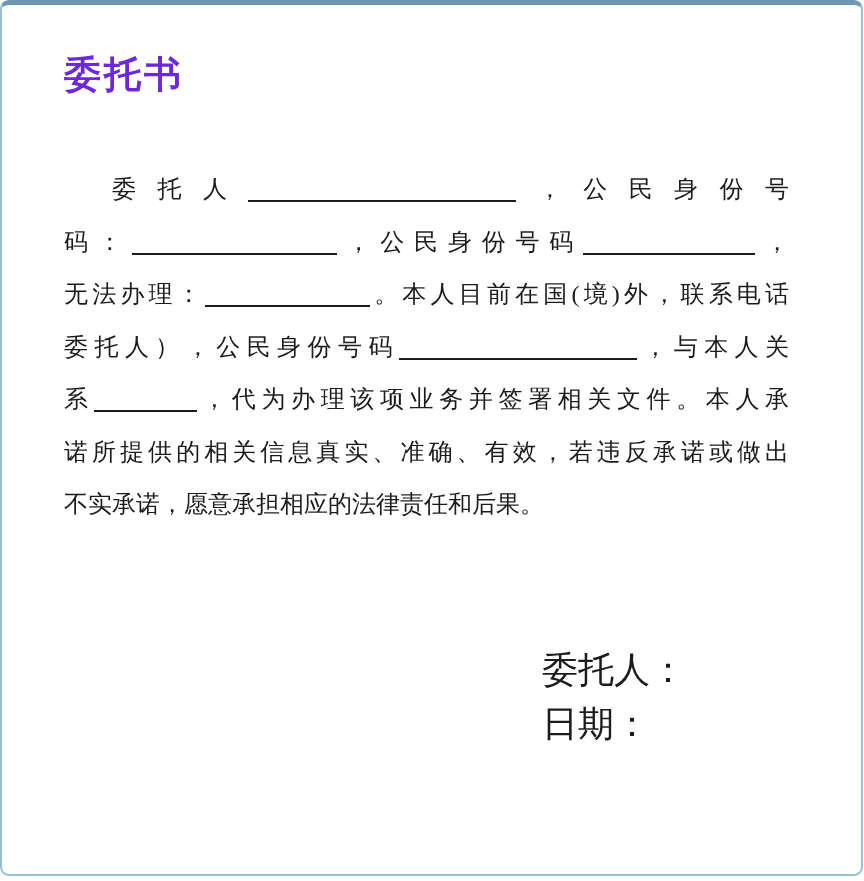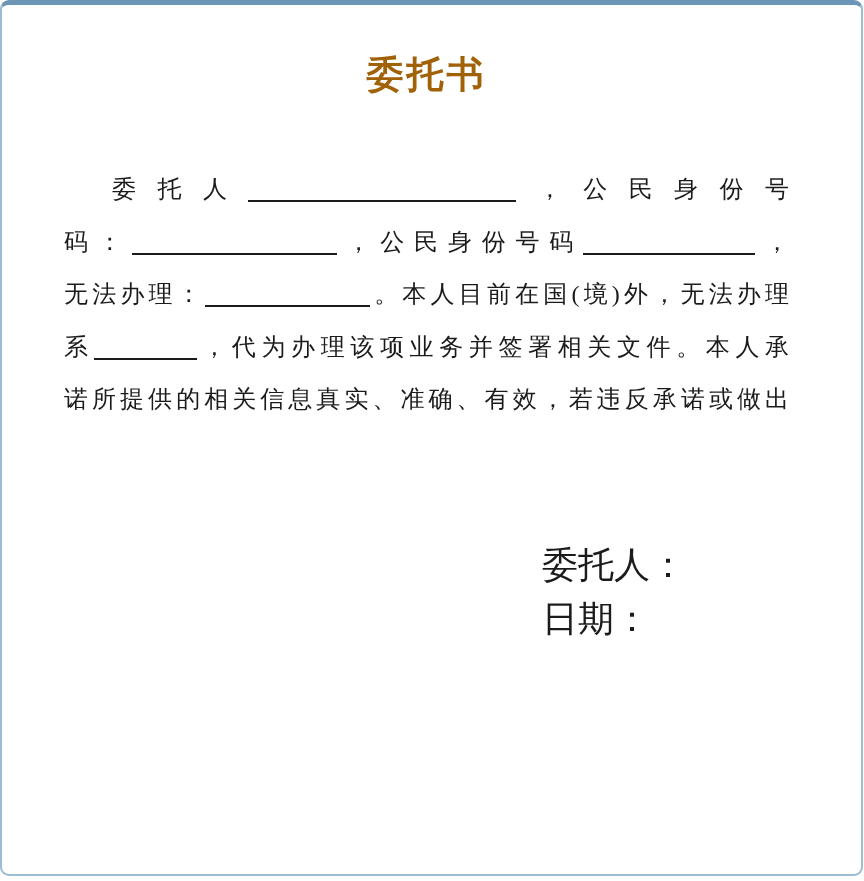--- a/index.html
+++ b/index.html
@@ -21,23 +21,23 @@
     border-top: 5px solid #6d96b6;
     border-radius: 9px;
     padding: 0 72px 0 62px;
     color: #1b1b1b;
   }
   .doc-title {
     margin-top: 46px;
     font-size: 37px;
     line-height: 48px;
     font-weight: bold;
-    text-align: center;
+    text-align: left;
     letter-spacing: 3px;
-    color: #a16207;
+    color: #6d28d9;
   }
   .doc-body {
     margin-top: 64px;
     font-size: 24px;
   }
   .doc-line {
     line-height: 52.5px;
     height: 52.5px;
     white-space: nowrap;
     text-align: justify;
@@ -68,22 +68,24 @@
 </style>
 </head>
 <body>
 
 <div class="page">
   <h1 class="doc-title">委托书</h1>
 
   <div class="doc-body">
       <div class="doc-line first"><span>委托人</span><span class="blank" style="width: 268px;"></span><span>，公民身份号</span></div>
       <div class="doc-line"><span>码：</span><span class="blank" style="width: 205px;"></span><span>，公民身份号码</span><span class="blank" style="width: 172px;"></span><span>，</span></div>
-      <div class="doc-line"><span>无法办理：</span><span class="blank" style="width: 165px;"></span><span>。本人目前在国(境)外，无法办理</span></div>
+      <div class="doc-line"><span>无法办理：</span><span class="blank" style="width: 165px;"></span><span>。本人目前在国(境)外，联系电话</span></div>
+      <div class="doc-line"><span>委托人），公民身份号码</span><span class="blank" style="width: 238px;"></span><span>，与本人关</span></div>
       <div class="doc-line"><span>系</span><span class="blank" style="width: 103px;"></span><span>，代为办理该项业务并签署相关文件。本人承</span></div>
       <div class="doc-line"><span>诺所提供的相关信息真实、准确、有效，若违反承诺或做出</span></div>
+      <div class="doc-line last"><span>不实承诺，愿意承担相应的法律责任和后果。</span></div>
     </div>
 
   <div class="signature">
     <div class="signature-row">委托人：</div>
     <div class="signature-row">日期：</div>
   </div>
 </div>
 
 </body></html>

